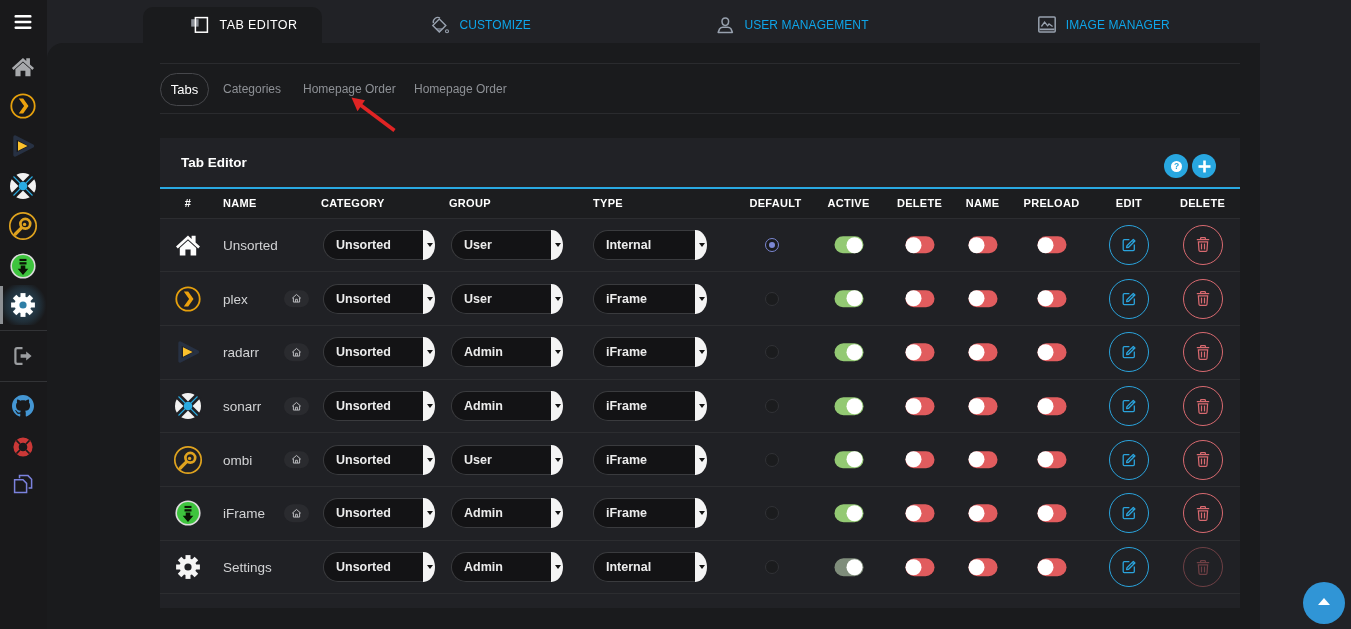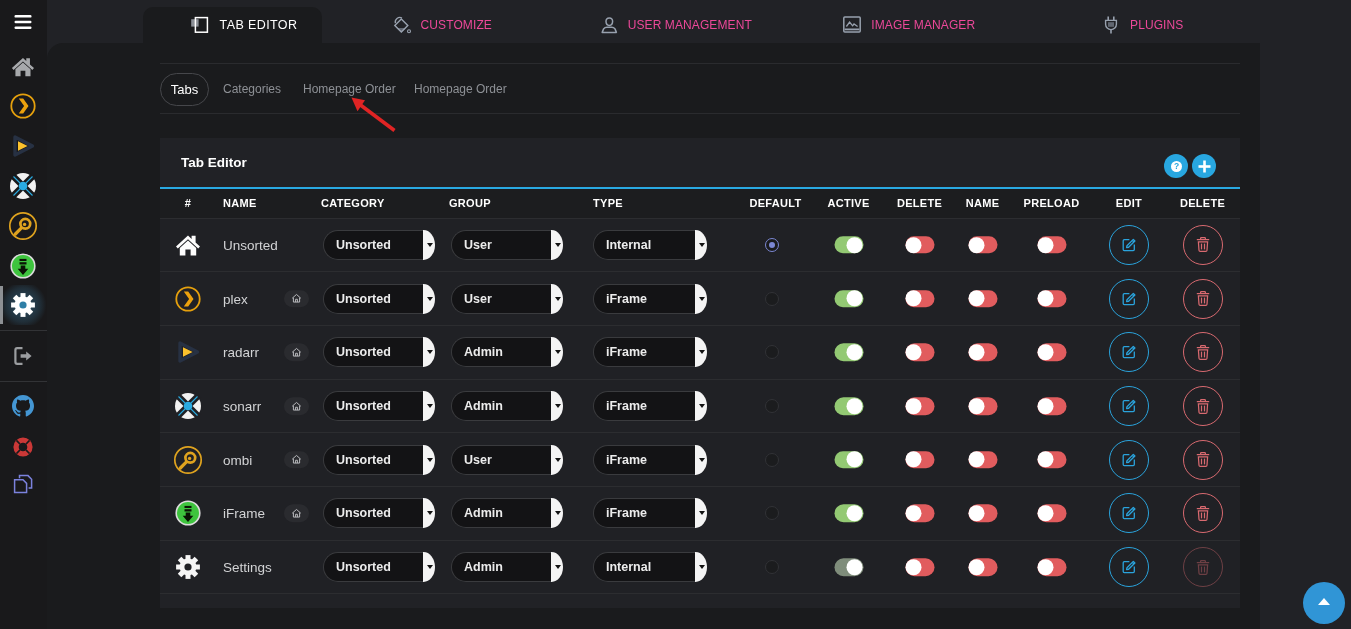--- a/index.html
+++ b/index.html
@@ -12,21 +12,21 @@
 #sactive { position:absolute; left:0; top:285px; width:47px; height:40px;
   background:radial-gradient(circle at 23px 20px, rgba(73,163,215,.42) 0%, rgba(73,163,215,.15) 55%, rgba(73,163,215,0) 75%); }
 #sbar { position:absolute; left:0; top:286px; width:2.5px; height:38px; background:#8d9094; }
 .sdiv { position:absolute; left:0; width:47px; height:1px; background:#323336; }
 
 #acttab { position:absolute; left:143px; top:7px; width:179px; height:35.5px; background:#1a1b1d;
   border-radius:10px 10px 0 0; display:flex; align-items:center; justify-content:center; padding-left:22px; z-index:5; }
 #acttab span { color:#fff; font-size:12.5px; letter-spacing:0.4px; margin-left:11px; font-weight:400; }
 #tabs { position:absolute; left:325px; top:6px; width:934px; height:37px; display:flex; }
 .ttab { flex:1; display:flex; align-items:center; justify-content:center; }
-.ttab span { color:#ec4899; font-size:12px; letter-spacing:0.1px; margin-left:9px; }
+.ttab span { color:#0ea5e9; font-size:12px; letter-spacing:0.1px; margin-left:9px; }
 .ttab svg { flex:none; }
 
 .ndiv { position:absolute; left:160px; width:1080px; height:1px; background:#2a2b2e; }
 #pill { position:absolute; left:160px; top:72.5px; width:49px; height:33px; border:1px solid #46474b;
   border-radius:17px; color:#fff; font-size:13px; display:flex; align-items:center; justify-content:center; }
 .nlink { position:absolute; top:82px; color:#8e9196; font-size:12px; }
 
 #panel { position:absolute; left:160px; top:138px; width:1080px; height:470px; background:#212226; }
 #ptitle { position:absolute; left:21px; top:17px; color:#fff; font-size:13.5px; font-weight:bold; }
 .pbtn { position:absolute; top:16px; width:24px; height:24px; border-radius:50%; background:#28a7e0;
@@ -103,32 +103,20 @@
       <div class="ttab">
         <svg width="20" height="19" viewBox="0 0 20 19" style="">
           <g stroke="#98a1ae" stroke-width="1.5" fill="none">
             <rect x="1.8" y="2" width="16.4" height="15" rx="1"></rect>
             <path d="M4.4 11.5 L7.6 7 L10.6 10.8 L12 9 L15.6 11.5" stroke-width="1.3"></path>
             <path d="M2.6 14.4 H17.4" stroke-width="1.8"></path>
           </g>
         </svg>
         <span>IMAGE MANAGER</span>
       </div>
-      <div class="ttab">
-        <svg width="20" height="20" viewBox="0 0 20 20" style="">
-          <g stroke="#98a1ae" stroke-width="1.6" fill="none">
-            <path d="M7.2 1.4 V5"></path>
-            <path d="M12.8 1.4 V5"></path>
-            <path d="M4.6 5.4 H15.4 V9.2 A5.4 5.4 0 0 1 4.6 9.2 Z" stroke-width="1.4"></path>
-            <path d="M10 14.8 V18.6"></path>
-          </g>
-          <rect x="7" y="7.2" width="6" height="4.6" fill="#98a1ae" opacity="0.55"></rect>
-        </svg>
-        <span>PLUGINS</span>
-      </div>
     </div>
 
   <div class="ndiv" style="top:63px"></div>
   <div class="ndiv" style="top:112.5px"></div>
   <div id="pill">Tabs</div>
   <span class="nlink" style="left:223px">Categories</span>
   <span class="nlink" style="left:303px">Homepage Order</span>
   <span class="nlink" style="left:414px">Homepage Order</span>
   <svg width="70" height="50" viewBox="0 0 70 50" style="position:absolute;left:340px;top:95px">
       <path d="M54.5 35.5 L16.5 7" stroke="#e02424" stroke-width="3.6"></path>

